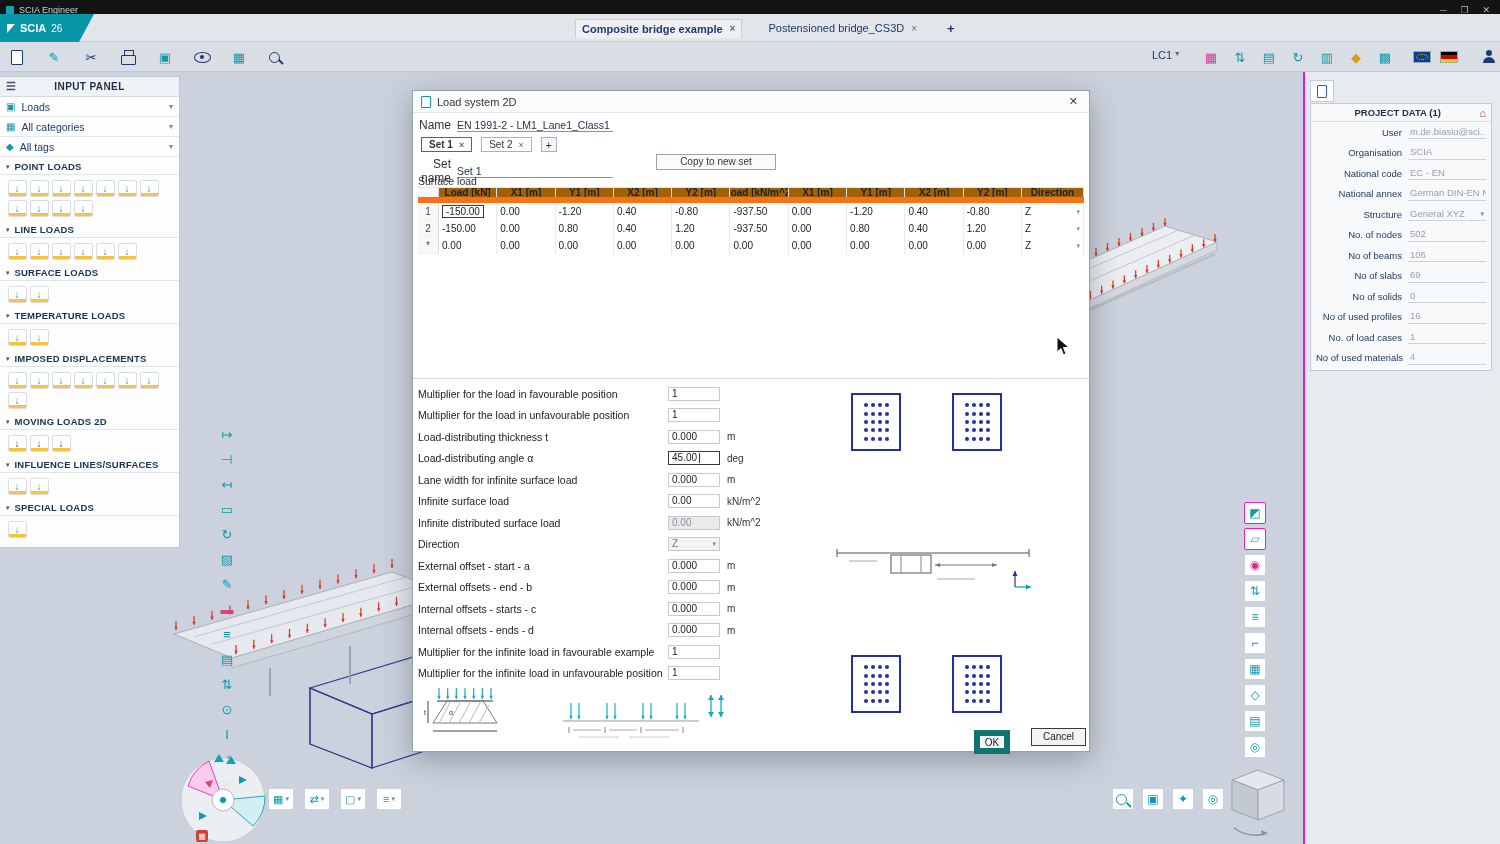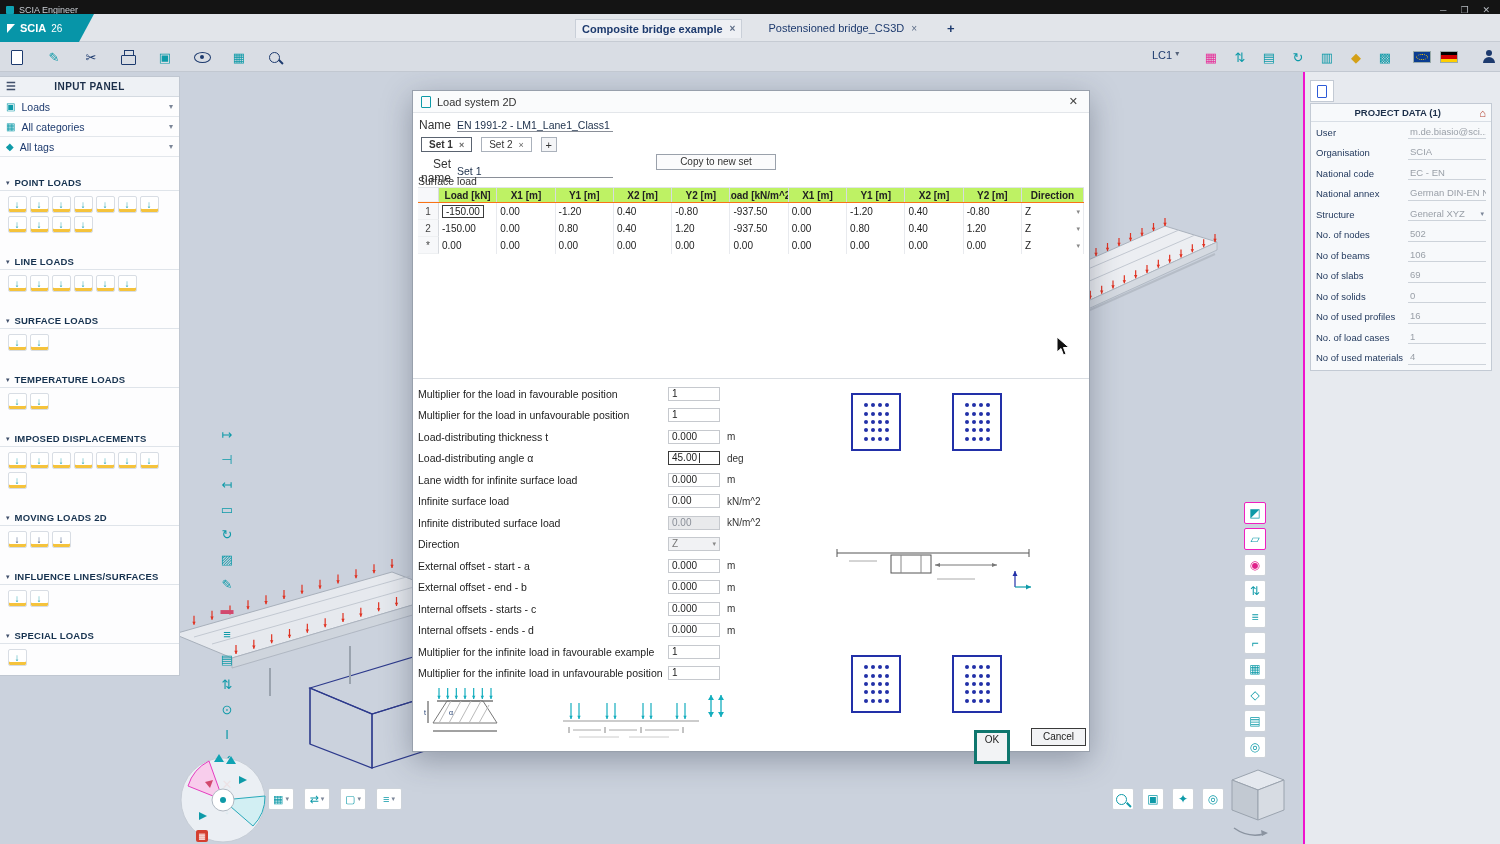--- a/index.html
+++ b/index.html
@@ -55,42 +55,42 @@
   #magenta-line{position:absolute;left:1303px;top:0;width:2px;height:772px;background:#f013cd;z-index:21}
 
   
   #input-panel{position:absolute;left:0;top:4px;width:180px;background:#fdfdfe;border:1px solid #c0c7d1;border-left:none;z-index:25;padding-bottom:6px}
   #ip-header{height:20px;background:#eef1f5;border-bottom:1px solid #d4dae1;display:flex;align-items:center;justify-content:center;position:relative;font-weight:bold;font-size:10px;color:#1c2f4a;letter-spacing:.4px}
   #ip-burger{position:absolute;left:6px;color:#41506b;font-size:11px}
   .ip-filter{height:20px;display:flex;align-items:center;gap:6px;padding:0 6px;border-bottom:1px solid #e3e7ec}
   .ip-filter .f-ic{color:#0e9aa8;font-size:10px}
   .ip-filter .f-lb{flex:1;color:#1d3a6e;font-size:10.5px}
   .ip-filter .f-ch{color:#7b8698;font-size:8px}
-  .ip-sec-head{height:16px;display:flex;align-items:center;gap:5px;padding:0 6px;border-bottom:1px solid #dfe4ea;margin-top:18px}
+  .ip-sec-head{height:16px;display:flex;align-items:center;gap:5px;padding:0 6px;border-bottom:1px solid #dfe4ea;margin-top:2px}
   .ip-sec-head .tri{font-size:7px;color:#41506b}
   .ip-sec-label{font-size:9.5px;font-weight:bold;color:#16324f;letter-spacing:.2px}
   .ip-grid{display:flex;flex-wrap:wrap;padding:3px 4px 2px 6px}
   .ip-chip{width:19px;height:17px;margin:1.5px;border:1px solid #d8dde4;background:#fff;color:#0e9aa8;font-size:10px;display:flex;align-items:center;justify-content:center;box-shadow:inset 0 -3px 0 #f5c33c;border-radius:2px}
 
   
   #left-strip{position:absolute;left:217px;top:352px;display:flex;flex-direction:column;align-items:center;z-index:15}
   .strip-icon{width:20px;height:20px;margin-bottom:5px;color:#0e9aa8;font-size:13px;display:flex;align-items:center;justify-content:center}
   #right-strip{position:absolute;left:1244px;top:428px;display:flex;flex-direction:column;align-items:center;z-index:25}
   .rstrip-icon{width:22px;height:22px;margin:2px 0;background:#fff;border:1px solid #cdd3da;border-radius:2px;color:#0e9aa8;font-size:12px;display:flex;align-items:center;justify-content:center}
   .rstrip-icon.hl{border:1.5px solid #ef1fc0}
 
   
   #pd-tab{position:absolute;left:1310px;top:8px;width:24px;height:22px;background:#fff;border:1px solid #c3cad4;z-index:26;display:flex;align-items:center;justify-content:center}
   .pd-doc{width:10px;height:13px;border:1.5px solid #2d5bd7;border-radius:1px;position:relative}
   #project-panel{position:absolute;left:1310px;top:31px;width:182px;height:268px;background:#f7f9fb;border:1px solid #c3cad4;z-index:26}
   #pd-title-row{height:18px;display:flex;align-items:center;border-bottom:1px solid #d8dee5;padding:0 5px}
   #pd-title{flex:1;text-align:center;font-weight:bold;font-size:9.5px;color:#1c2f4a}
   #pd-home{color:#b3402f;font-size:11px}
   .pd-row{height:20.5px;display:flex;align-items:center;padding:0 5px}
-  .pd-label{width:92px;font-size:9.5px;color:#233a5e;padding-right:6px;white-space:nowrap;overflow:hidden}
+  .pd-label{width:92px;text-align:right;font-size:9.5px;color:#233a5e;padding-right:6px;white-space:nowrap;overflow:hidden}
   .pd-value{flex:1;font-size:9.5px;color:#9aa0a8;border-bottom:1px solid #cdd3da;height:14px;line-height:14px;white-space:nowrap;overflow:hidden;display:flex;justify-content:space-between;align-items:center;padding:0 2px}
   .pd-chev{font-size:7px;color:#7b8698}
 
   
   #dialog{position:absolute;left:412px;top:18px;width:678px;height:662px;background:#fff;border:1px solid #98a0ac;box-shadow:0 8px 28px rgba(40,50,70,.35);z-index:40}
   #dlg-titlebar{height:22px;display:flex;align-items:center;gap:6px;padding:0 8px;border-bottom:1px solid #e3e6ea;background:#fafbfc}
   .dlg-doc-icon{width:10px;height:12px;border:1.5px solid #0e9aa8;border-radius:1px}
   #dlg-title{font-size:11px;color:#333}
   #dlg-close{margin-left:auto;color:#444;font-size:11px;padding:0 3px;cursor:default}
   .row-name{position:absolute;top:27px;left:0;display:flex;align-items:center}
@@ -99,21 +99,21 @@
   #set-tabs{position:absolute;top:46px;left:8px;display:flex;align-items:center;gap:9px}
   .set-tab{display:flex;align-items:center;gap:6px;border:1px solid #aab1bb;background:#fff;padding:1px 7px;font-size:10px;color:#333}
   .set-tab.active{border-color:#5a6370;font-weight:bold}
   .set-close{font-size:9px;color:#666}
   .set-add{border:1px solid #aab1bb;background:#f4f5f7;width:16px;height:15px;display:flex;align-items:center;justify-content:center;font-size:11px;color:#333}
   .row-setname{top:66px}
   #copy-btn{position:absolute;left:243px;top:63px;width:120px;height:16px;border:1px solid #9aa1ab;background:#fbfbfc;font-size:10px;color:#333;text-align:center;line-height:14px}
   #surface-label{position:absolute;top:84px;left:5px;font-size:10.5px;color:#333}
   #surface-table{position:absolute;top:96px;left:5px;right:5px;height:191px;background:#fff;border-top:1px solid #e2e5e9}
   .t-row{display:grid;grid-template-columns:21px repeat(10,1fr) 62px;height:17px}
-  .t-head{height:15px;background:#bef264;border-bottom:1px solid #f97316}
+  .t-head{height:15px;background:#a16207;border-bottom:6px solid #f97316}
   .t-cell{font-size:10px;padding:1px 3px;white-space:nowrap;overflow:hidden;border-right:1px solid #e8eaee;display:flex;align-items:center}
   .t-h{font-weight:bold;color:#222;justify-content:center;padding:0 1px;border-right:1px solid #d8dbe0}
   .t-num{font-size:10px;color:#444;display:flex;align-items:center;justify-content:center;background:#f7f8fa;border-right:1px solid #d8dbe0;border-bottom:1px solid #eef0f2}
   .t-val{display:inline-block}
   .focusbox{border:1.5px solid #3a3a3a;padding:0 3px;background:#fff}
   .t-chev{margin-left:auto;font-size:7px;color:#888}
   #dlg-divider{position:absolute;top:287px;left:0;right:0;border-top:1px solid #d9dde2}
   #dlg-fields{position:absolute;top:292px;left:5px;width:360px}
   .f-row{height:21.5px;display:flex;align-items:center}
   .f-label{width:250px;font-size:10.5px;color:#222;white-space:nowrap;overflow:hidden}
@@ -126,21 +126,21 @@
   .f-unit{padding-left:7px;font-size:10px;color:#333}
   #dlg-preview{position:absolute;left:366px;top:292px;width:309px;height:345px;background:#fff}
   .pv-box{position:absolute;width:50px;height:58px;border:2px solid #2230a8;display:grid;grid-template-columns:repeat(4,1fr);padding:6px 9px}
   .pv-box .dot{width:4px;height:4px;border-radius:50%;background:#2230a8;place-self:center}
   #pv-b1{left:72px;top:10px}  #pv-b2{left:173px;top:10px}
   #pv-b3{left:72px;top:272px} #pv-b4{left:173px;top:272px}
   #pv-section{position:absolute;left:50px;top:152px;width:220px;height:64px}
   .dlg-thumb{position:absolute;background:#fff}
   #thumb1{left:10px;top:592px;width:80px;height:60px}
   #thumb2{left:146px;top:596px;width:172px;height:56px}
-  .dlg-btn{position:absolute;height:34px;border:3px solid #0f766e;background:#f2f3f5;font-size:10px;color:#222;text-align:center;line-height:14px}
+  .dlg-btn{position:absolute;height:24px;border:6px solid #0f766e;background:#f2f3f5;font-size:10px;color:#222;text-align:center;line-height:14px}
   #ok-btn{left:561px;top:639px;width:36px}
   #cancel-btn{left:618px;top:637px;width:55px;height:18px;border:1.5px solid #3a3a3a;line-height:15px}
 
   
   #nav-wheel{position:absolute;left:175px;top:680px;width:96px;height:96px;z-index:15}
   #mini-tb-left{position:absolute;left:268px;top:716px;display:flex;gap:10px;z-index:15}
   .mini-chip{width:26px;height:22px;background:#fff;border:1px solid #cdd3da;border-radius:2px;display:flex;align-items:center;justify-content:center;gap:2px;color:#0e9aa8;font-size:11px}
   .mini-chip .mc-ch{font-size:7px;color:#7b8698}
   #mini-tb-right{position:absolute;left:1112px;top:716px;display:flex;gap:8px;z-index:15}
   .mini-chip2{width:22px;height:22px;background:#fff;border:1px solid #cdd3da;border-radius:2px;display:flex;align-items:center;justify-content:center;color:#0e9aa8;font-size:12px;position:relative}
@@ -797,21 +797,21 @@
           <span class="f-label">Direction</span>
           <span class="f-input select">Z<span class="f-chev">▾</span></span>
           <span class="f-unit"></span>
         </div>
         <div class="f-row">
           <span class="f-label">External offset - start - a</span>
           <span class="f-input ">0.000</span>
           <span class="f-unit">m</span>
         </div>
         <div class="f-row">
-          <span class="f-label">External offset - end - b</span>
+          <span class="f-label">External offsets - end - b</span>
           <span class="f-input ">0.000</span>
           <span class="f-unit">m</span>
         </div>
         <div class="f-row">
           <span class="f-label">Internal offsets - starts - c</span>
           <span class="f-input ">0.000</span>
           <span class="f-unit">m</span>
         </div>
         <div class="f-row">
           <span class="f-label">Internal offsets - ends - d</span>

